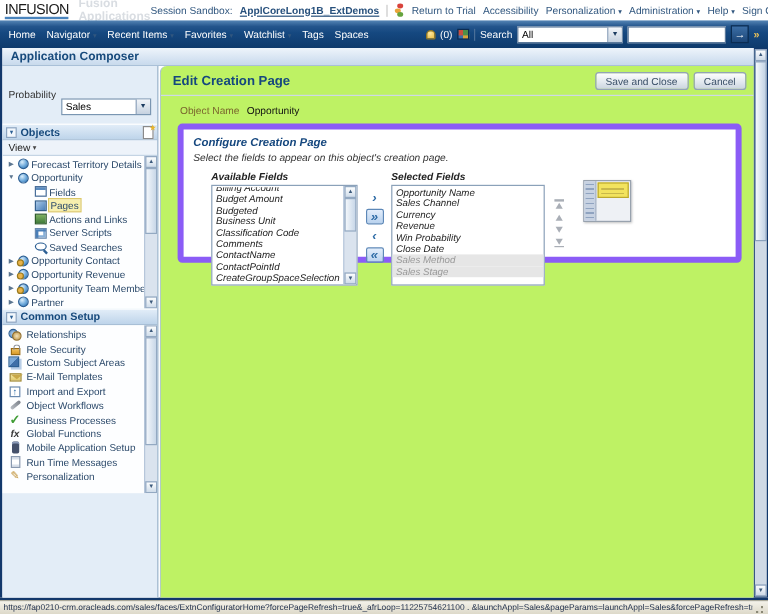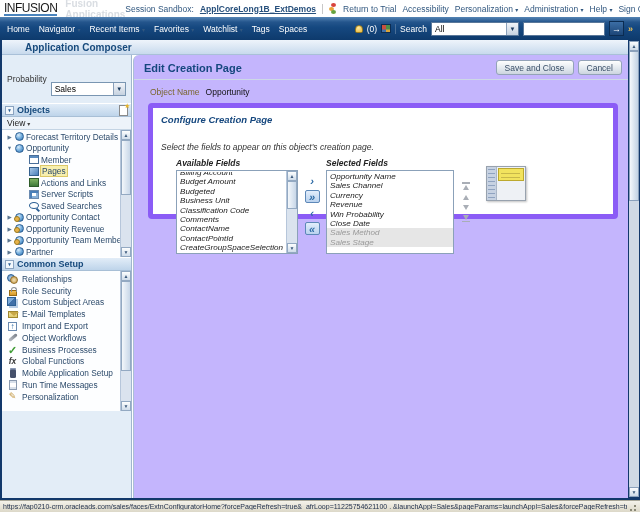--- a/index.html
+++ b/index.html
@@ -44,21 +44,21 @@
   .frame-bottom { position:absolute; left:0; right:0; bottom:12px; height:2px; background:#12386b; }
   .page-scroll { position:absolute; right:0; top:40px; bottom:14px; width:12px; background:#12386b; }
   .ps-track { position:absolute; left:1px; right:1px; top:1px; bottom:1px; background:#cfd9e5; }
   .ps-arrow { height:10px; background:linear-gradient(180deg,#fbfcfe,#cdd9e7); border:1px solid #8ba1bc; font-size:5px; color:#3c5a7c; display:flex; align-items:center; justify-content:center; }
   .ps-arrow.dn { position:absolute; bottom:0; left:0; right:0; }
   .ps-thumb { position:absolute; top:10px; left:0; right:0; height:150px; background:linear-gradient(90deg,#f4f8fc,#c2d2e4); border:1px solid #8ba1bc; }
 
   
   .appbar { position:absolute; top:40px; left:2px; right:12px; height:15px;
     background:linear-gradient(180deg,#eef4fb,#c8daed); border-bottom:1px solid #a9c0d8; display:flex; align-items:center; }
-  .appbar-title { font-size:10px; font-weight:bold; color:#174a7c; padding-left:23px; }
+  .appbar-title { font-size:10px; font-weight:bold; color:#174a7c; padding-left:7px; }
 
   
   .sidebar { position:absolute; left:2px; top:55px; width:130px; bottom:14px; background:#e3edf7; border-right:1px solid #9fb6cd; overflow:hidden; }
   .app-row { display:flex; align-items:center; gap:4px; padding:6px 4px 7px 5px; font-size:8.5px; color:#333; }
   .app-row .fake-select { width:75px; height:14px; border:1px solid #7a96b2;margin-top:21px; }
   .acc-hdr { height:14px; background:linear-gradient(180deg,#e2edf8,#bed4ea); border-top:1px solid #fff; border-bottom:1px solid #a8bfd6;
     display:flex; align-items:center; gap:3px; padding:0 3px; font-size:9px; font-weight:bold; color:#174a7c; }
   .disc { width:9px; height:9px; background:#f2f7fc; border:1px solid #8aa3c0; font-size:5px; color:#2c5f94; display:flex; align-items:center; justify-content:center; }
   .new-ic { margin-left:auto; width:9px; height:11px; background:#fff; border:1px solid #8a8a8a; position:relative; }
   .new-ic::after { content:"★"; position:absolute; right:-3px; top:-4px; font-size:6px; color:#e8b52a; }
@@ -99,31 +99,31 @@
   .ic-mail::before { content:""; position:absolute; left:0; top:0; border-left:5px solid transparent; border-right:5px solid transparent; border-top:4px solid #c8a848; }
   .ic-impexp { width:9px; height:9px; background:#fff; border:1px solid #6a8ab0; color:#2f6ca6; font-size:8px; font-weight:bold; line-height:7px; text-align:center; }
   .ic-wrench { width:10px; height:3px; background:linear-gradient(90deg,#b8bdc4,#7a8089); border-radius:2px; transform:rotate(-40deg); }
   .ic-check { color:#3f9c35; font-size:11px; font-weight:bold; line-height:10px; }
   .ic-fx { font-size:8.5px; font-style:italic; font-weight:bold; color:#3a3a3a; }
   .ic-page { width:8px; height:10px; background:#fff; border:1px solid #8a9ab0; box-shadow:inset 0 -2px 0 #d8e0ea, inset 0 2px 0 #d8e0ea; }
   .ic-mobile { width:6px; height:10px; background:#44506a; border-radius:1.5px; box-shadow:inset 0 1.5px 0 #8a9ab8; }
   .ic-pencil { color:#c09238; font-size:9px; transform:rotate(0deg); line-height:9px; }
 
   
-  .main { position:absolute; left:133px; top:55px; right:12px; bottom:14px; background:#c4b5fd; border-left:1px solid #aac0d6; border-top-left-radius:6px; overflow:hidden; }
+  .main { position:absolute; left:133px; top:55px; right:12px; bottom:14px; background:#bef264; border-left:1px solid #aac0d6; border-top-left-radius:6px; overflow:hidden; }
   .main-hdr { display:flex; align-items:center; padding:5px 6px 4px 10px; border-bottom:1px solid #cdd9e6; }
   .main-title { font-size:11px; font-weight:bold; color:#15477e; }
   .btns { margin-left:auto; display:flex; gap:4px; }
   .btn { height:15px; padding:0 8px; font-size:8.5px; color:#3a4f68; background:linear-gradient(180deg,#fefefe,#e3e9ef 55%,#ccd5df); border:1px solid #93a3b8; border-radius:3px; cursor:pointer; font-family:inherit; }
   .obj-row { display:flex; gap:6px; padding:7px 10px 5px 16px; font-size:8.5px; }
   .obj-label { color:#7a662e; }
   .obj-val { color:#111; }
   .config-box { margin:1px 10px 0 14px; border:5px solid #8b5cf6; border-radius:4px; background:#fff; padding:6px 8px 8px 8px; height:116px;font-style:italic; }
   .config-title { font-size:9.5px; font-weight:bold; color:#15477e; }
-  .config-instr { font-size:8.5px; color:#333; margin-top:17px; }
+  .config-instr { font-size:8.5px; color:#333; margin-top:1px; }
   .cols { display:flex; align-items:flex-start; margin-top:6px; }
   .col-label { font-size:8.5px; font-weight:bold; color:#222; margin-bottom:2px; }
   .avail-col { margin-left:15px; width:122px; }
   .listbox { border:1px solid #8ba1b9; background:#fff; height:84px; position:relative; overflow:hidden; }
   .lb-inner { position:absolute; left:0; top:1px; right:11px; overflow:hidden; height:82px; }
   .lrow { height:9.4px; line-height:9.4px; font-size:8.1px; color:#1c1c1c; padding-left:3px; white-space:nowrap; overflow:hidden; }
   .lrow.clip { margin-top:-4px; }
   .lrow.dis { background:#e6e6e6; color:#999; }
   .sel-col { width:128px; }
   .sel-col .lb-inner { right:0; }
@@ -241,21 +241,21 @@
           <span class="globe"></span>
           <span class="tl">Forecast Territory Details</span>
         </div>
         <div class="trow">
           <span class="exp">▼</span>
           <span class="globe"></span>
           <span class="tl">Opportunity</span>
         </div>
         <div class="trow child">
           <span class="mini ic-fields"></span>
-          <span class="tl">Member</span>
+          <span class="tl">Fields</span>
         </div>
         <div class="trow child sel">
           <span class="mini ic-pages"></span>
           <span class="tl">Pages</span>
         </div>
         <div class="trow child">
           <span class="mini ic-actions"></span>
           <span class="tl">Actions and Links</span>
         </div>
         <div class="trow child">

